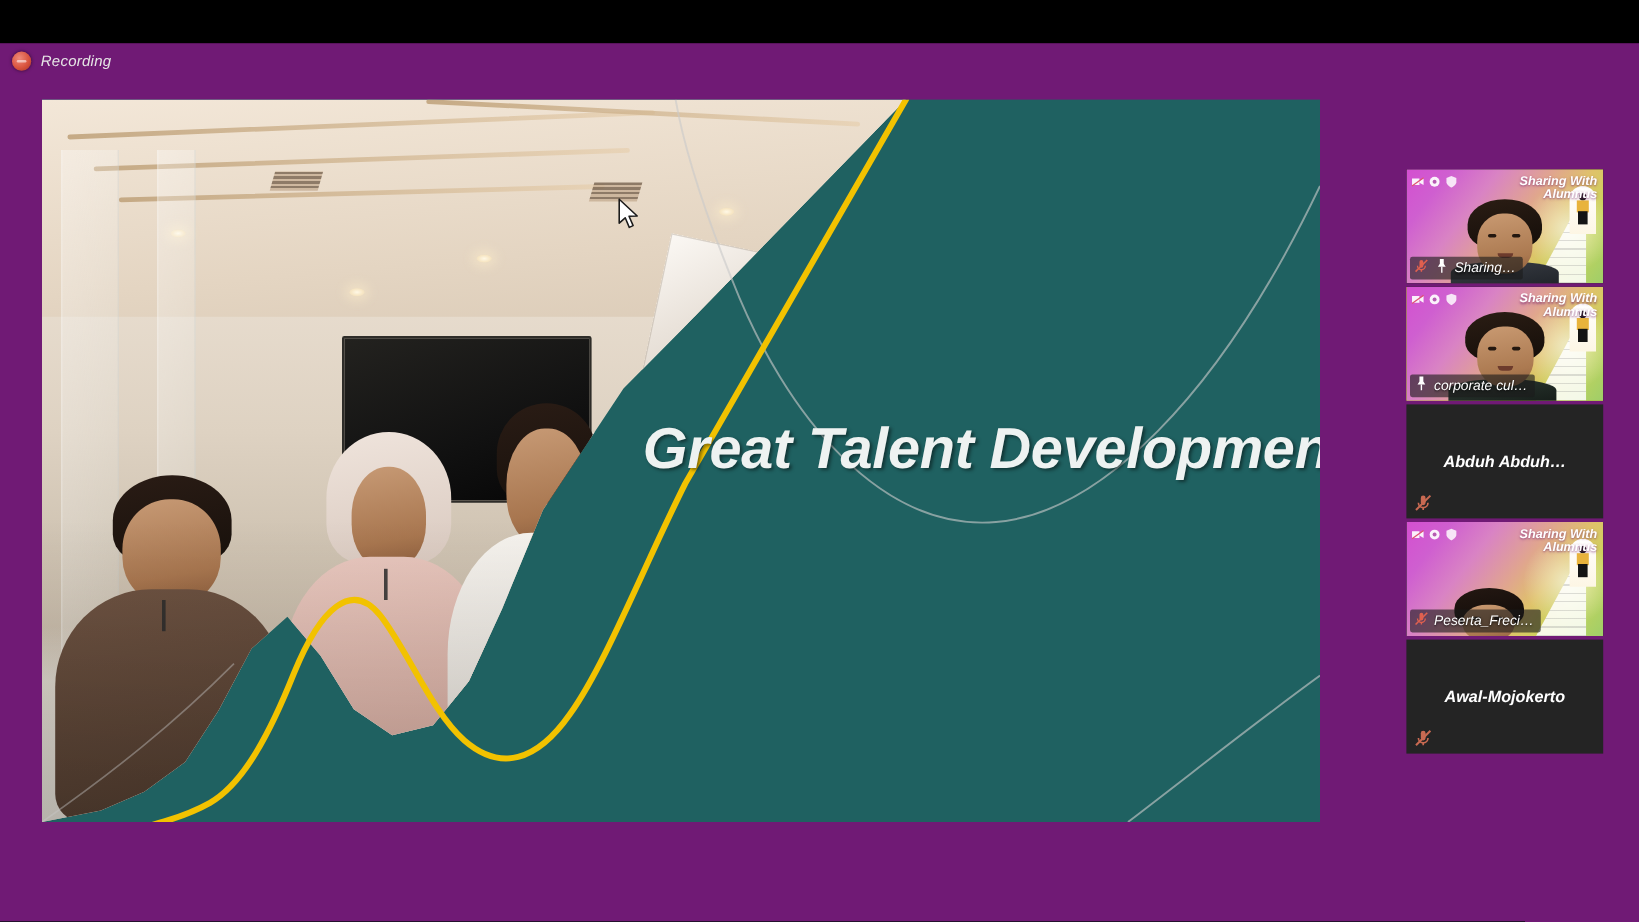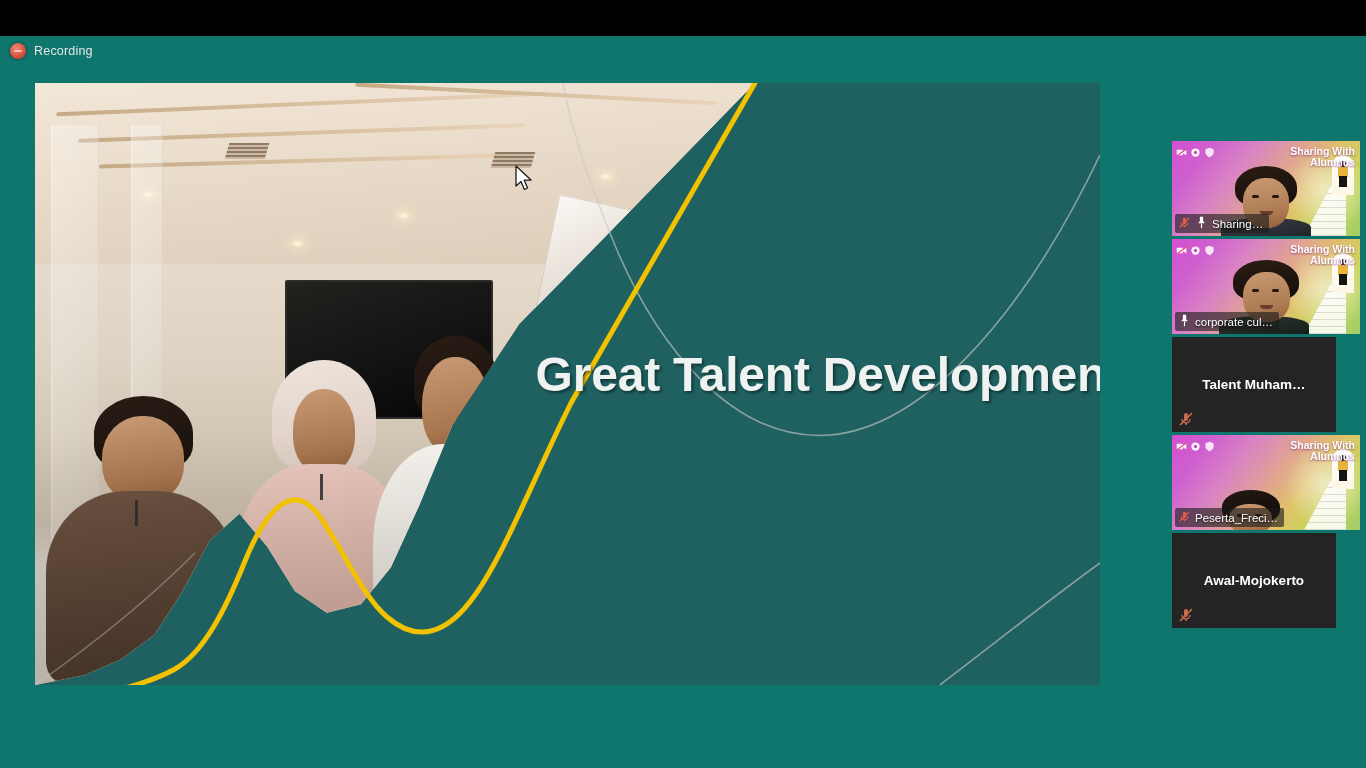--- a/index.html
+++ b/index.html
@@ -5,21 +5,22 @@
   * { box-sizing: border-box; margin: 0; padding: 0; }
   html, body {
     width: 1366px; height: 768px;
     background: #000;
     font-family: "Liberation Sans", sans-serif;
     overflow: hidden;
   }
   #app {
     position: relative;
     width: 1366px; height: 768px;
-    background: #0f766e;
+    background: #701a75;
+    font-style: italic;
   }
   
   .topbar {
     position: absolute; left: 0; top: 0;
     width: 1366px; height: 36px;
     background: #000;
   }
   .recording {
     position: absolute; left: 10px; top: 40px;
     height: 22px;
@@ -187,21 +188,21 @@
   
   .filmstrip {
     position: absolute;
     left: 1172px; top: 141px;
     width: 164px;
     display: flex; flex-direction: column; gap: 3px;
     z-index: 30;
   }
   .tile {
     position: relative;
-    width: 188px; height: 95px;
+    width: 164px; height: 95px;
     background: #1c1c1c;
     overflow: hidden;
   }
   .tile.active { box-shadow: 0 0 0 2px #c6d629 inset; }
   .vb {
     position: absolute; inset: 0;
     background:
       radial-gradient(circle at 82% 52%, rgba(255,255,255,.55) 0 3%, rgba(255,255,255,0) 26%),
       linear-gradient(128deg, #d44fd0 0%, #cf5fd0 16%, #d983c4 33%, #e0a58f 52%, #dfc26a 66%, #c9d45a 80%, #9fce69 100%);
   }
@@ -547,21 +548,21 @@
           <svg viewBox="0 0 16 16" width="13" height="13">
               <path d="M6 1h4v5l2 3H4l2-3z" fill="#fff"></path>
               <path d="M8 9v6" stroke="#fff" stroke-width="1.4"></path>
             </svg>
         </span>
         <span class="nm">corporate cul…</span>
       </div>
     </div>
 
     <div class="tile-off">
-      <div class="offname">Talent  Muham…</div>
+      <div class="offname">Abduh  Abduh…</div>
       <span class="mic-off-corner">
         <svg viewBox="0 0 16 16" width="16" height="16">
             <path d="M8 2a2 2 0 0 1 2 2v4a2 2 0 1 1-4 0V4a2 2 0 0 1 2-2z" fill="#c96a52"></path>
             <path d="M4 8a4 4 0 0 0 8 0" stroke="#c96a52" stroke-width="1.4" fill="none"></path>
             <path d="M8 12v2" stroke="#c96a52" stroke-width="1.4"></path>
             <path d="M2 14 L14 2" stroke="#c96a52" stroke-width="1.7"></path>
           </svg>
       </span>
     </div>
 

